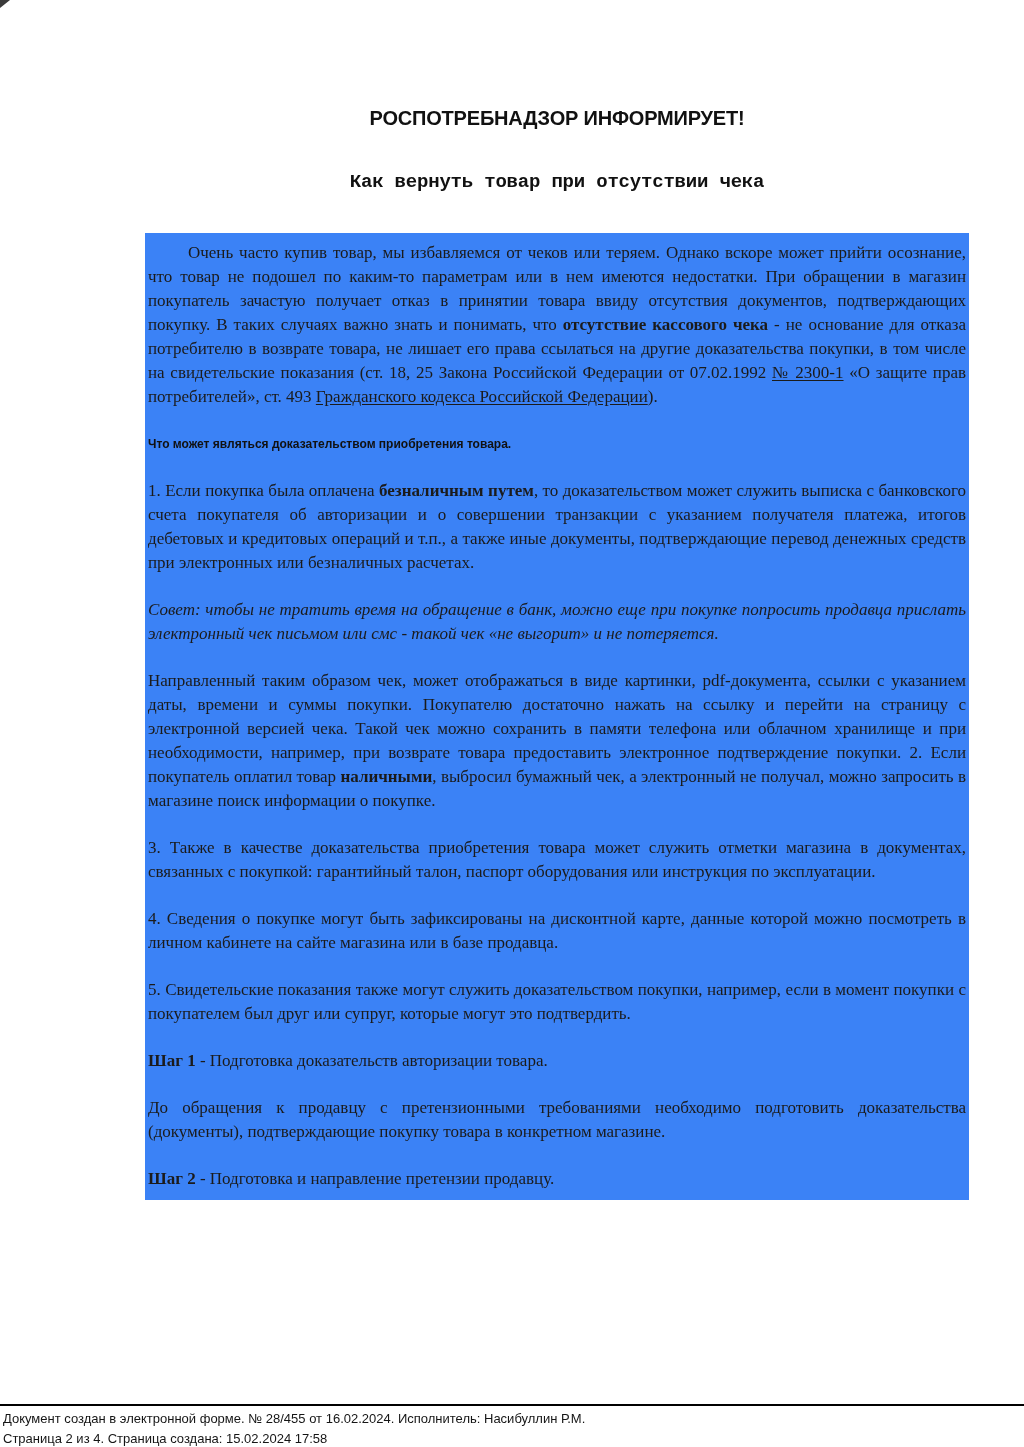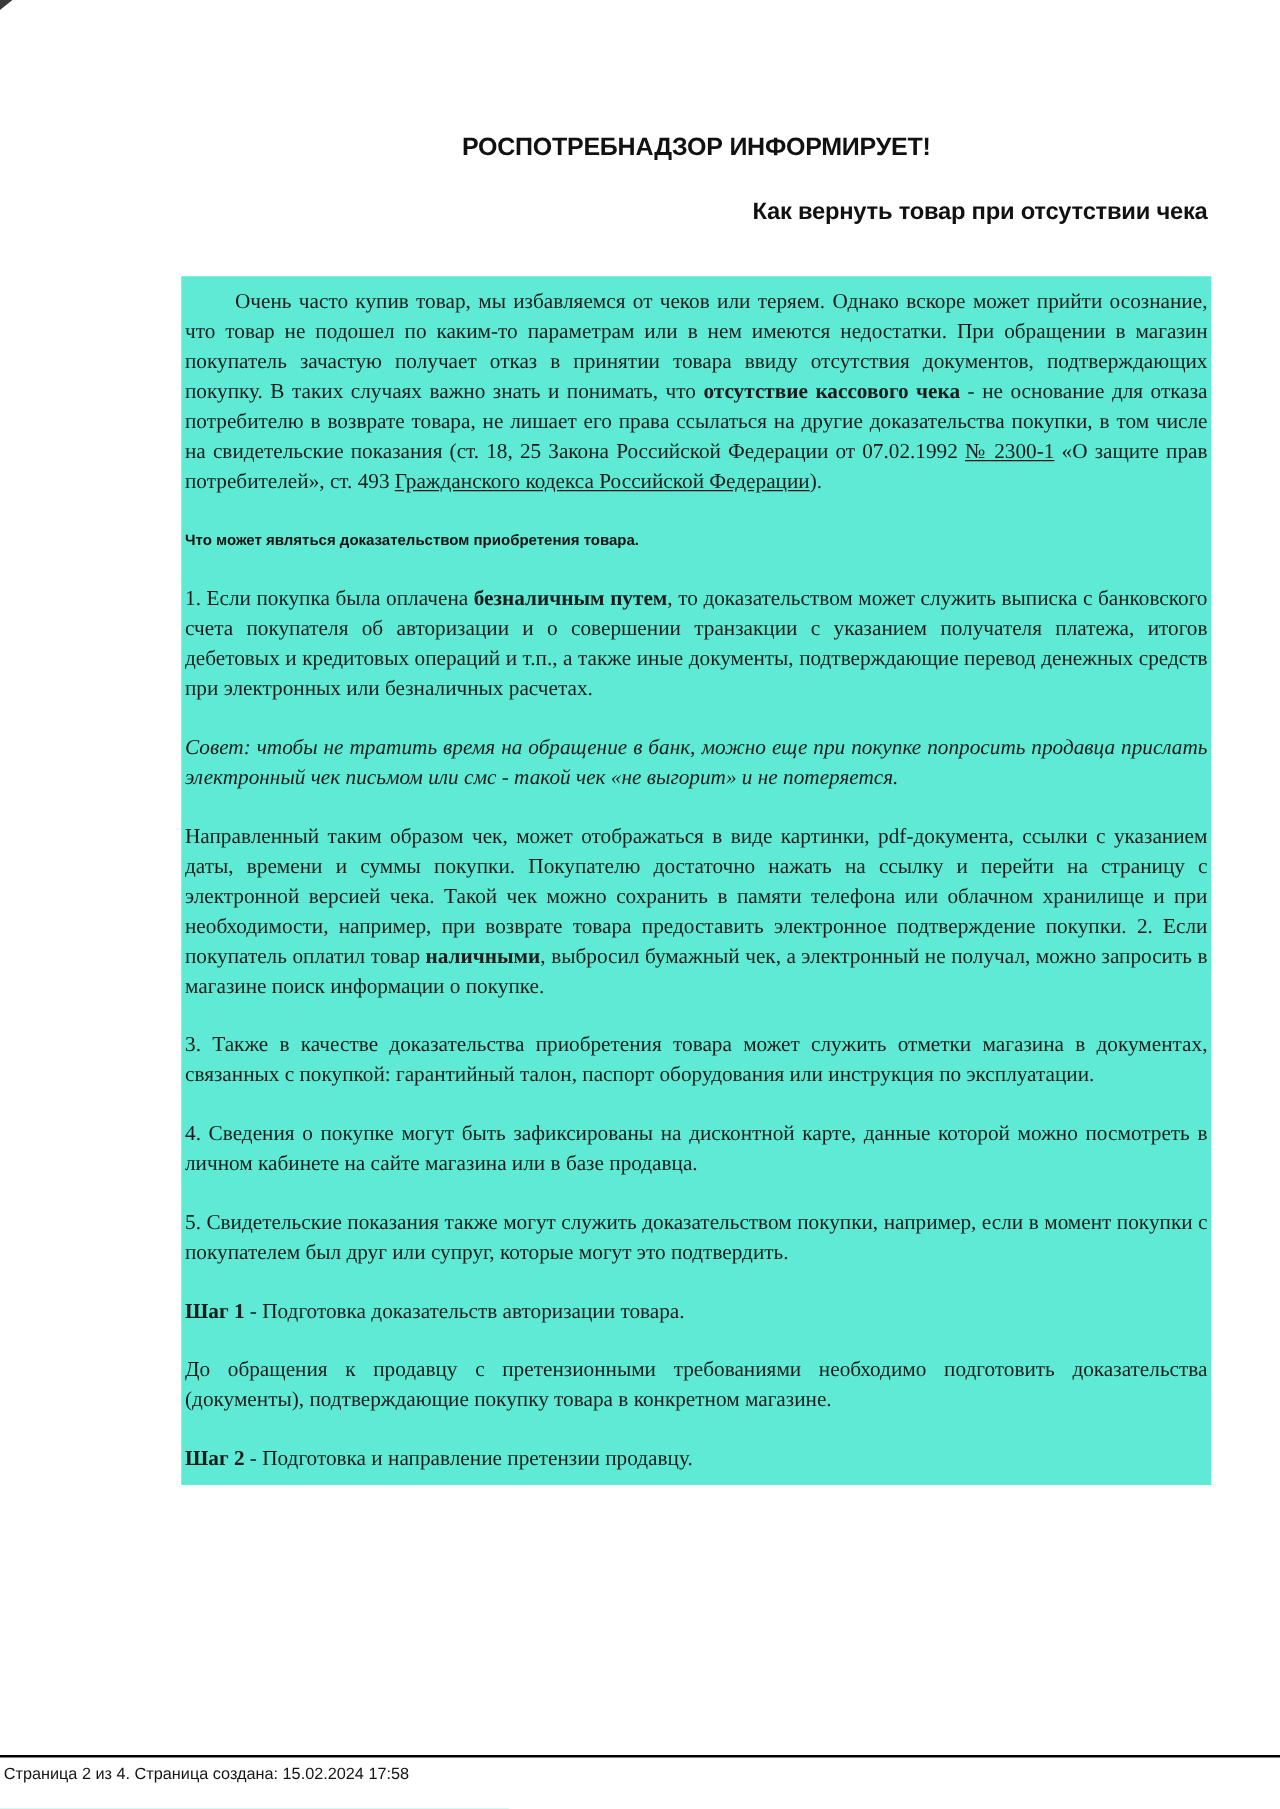--- a/index.html
+++ b/index.html
@@ -29,34 +29,34 @@
     margin: 0;
     padding-top: 107px;
     text-align: center;
     font-family: "Liberation Sans", sans-serif;
     font-size: 20px;
     font-weight: 700;
     color: #111;
     letter-spacing: -0.2px;
   }
   .subtitle {
-    margin: 0;
+    margin: 12px;
     padding-top: 29px;
-    text-align: right;
-    font-family: Liberation Sans, sans-serif;
+    text-align: center;
+    font-family: Liberation Mono, monospace;
     font-size: 19px;
     font-weight: 700;
     color: #111;
     letter-spacing: -0.2px;
   }
   .content {
     margin-top: 40px;
     margin-left: -3px;
     margin-right: -3px;
-    background: #5eead4;
+    background: #3b82f6;
     padding: 8px 3px 9px 3px;
     font-size: 17px;
     line-height: 24px;
     text-align: justify;
   }
   .content p { margin: 23px 0; }
   .content p:first-child { margin-top: 0; }
   .content p:last-child { margin-bottom: 0; }
   .intro-paragraph { text-indent: 40px; }
   .sans-heading {
@@ -127,14 +127,15 @@
 
     <p>До обращения к продавцу с претензионными требованиями необходимо подготовить доказательства (документы), подтверждающие покупку товара в конкретном магазине.</p>
 
     <p><b class="inline-bold">Шаг 2</b><span> - Подготовка и направление претензии продавцу.</span></p>
 
   </div>
 
 </div>
 
 <div class="footer">
+  <div>Документ создан в электронной форме. № 28/455 от 16.02.2024. Исполнитель: Насибуллин Р.М.</div>
   <div>Страница 2 из 4. Страница создана: 15.02.2024 17:58</div>
 </div>
 
 </body></html>

